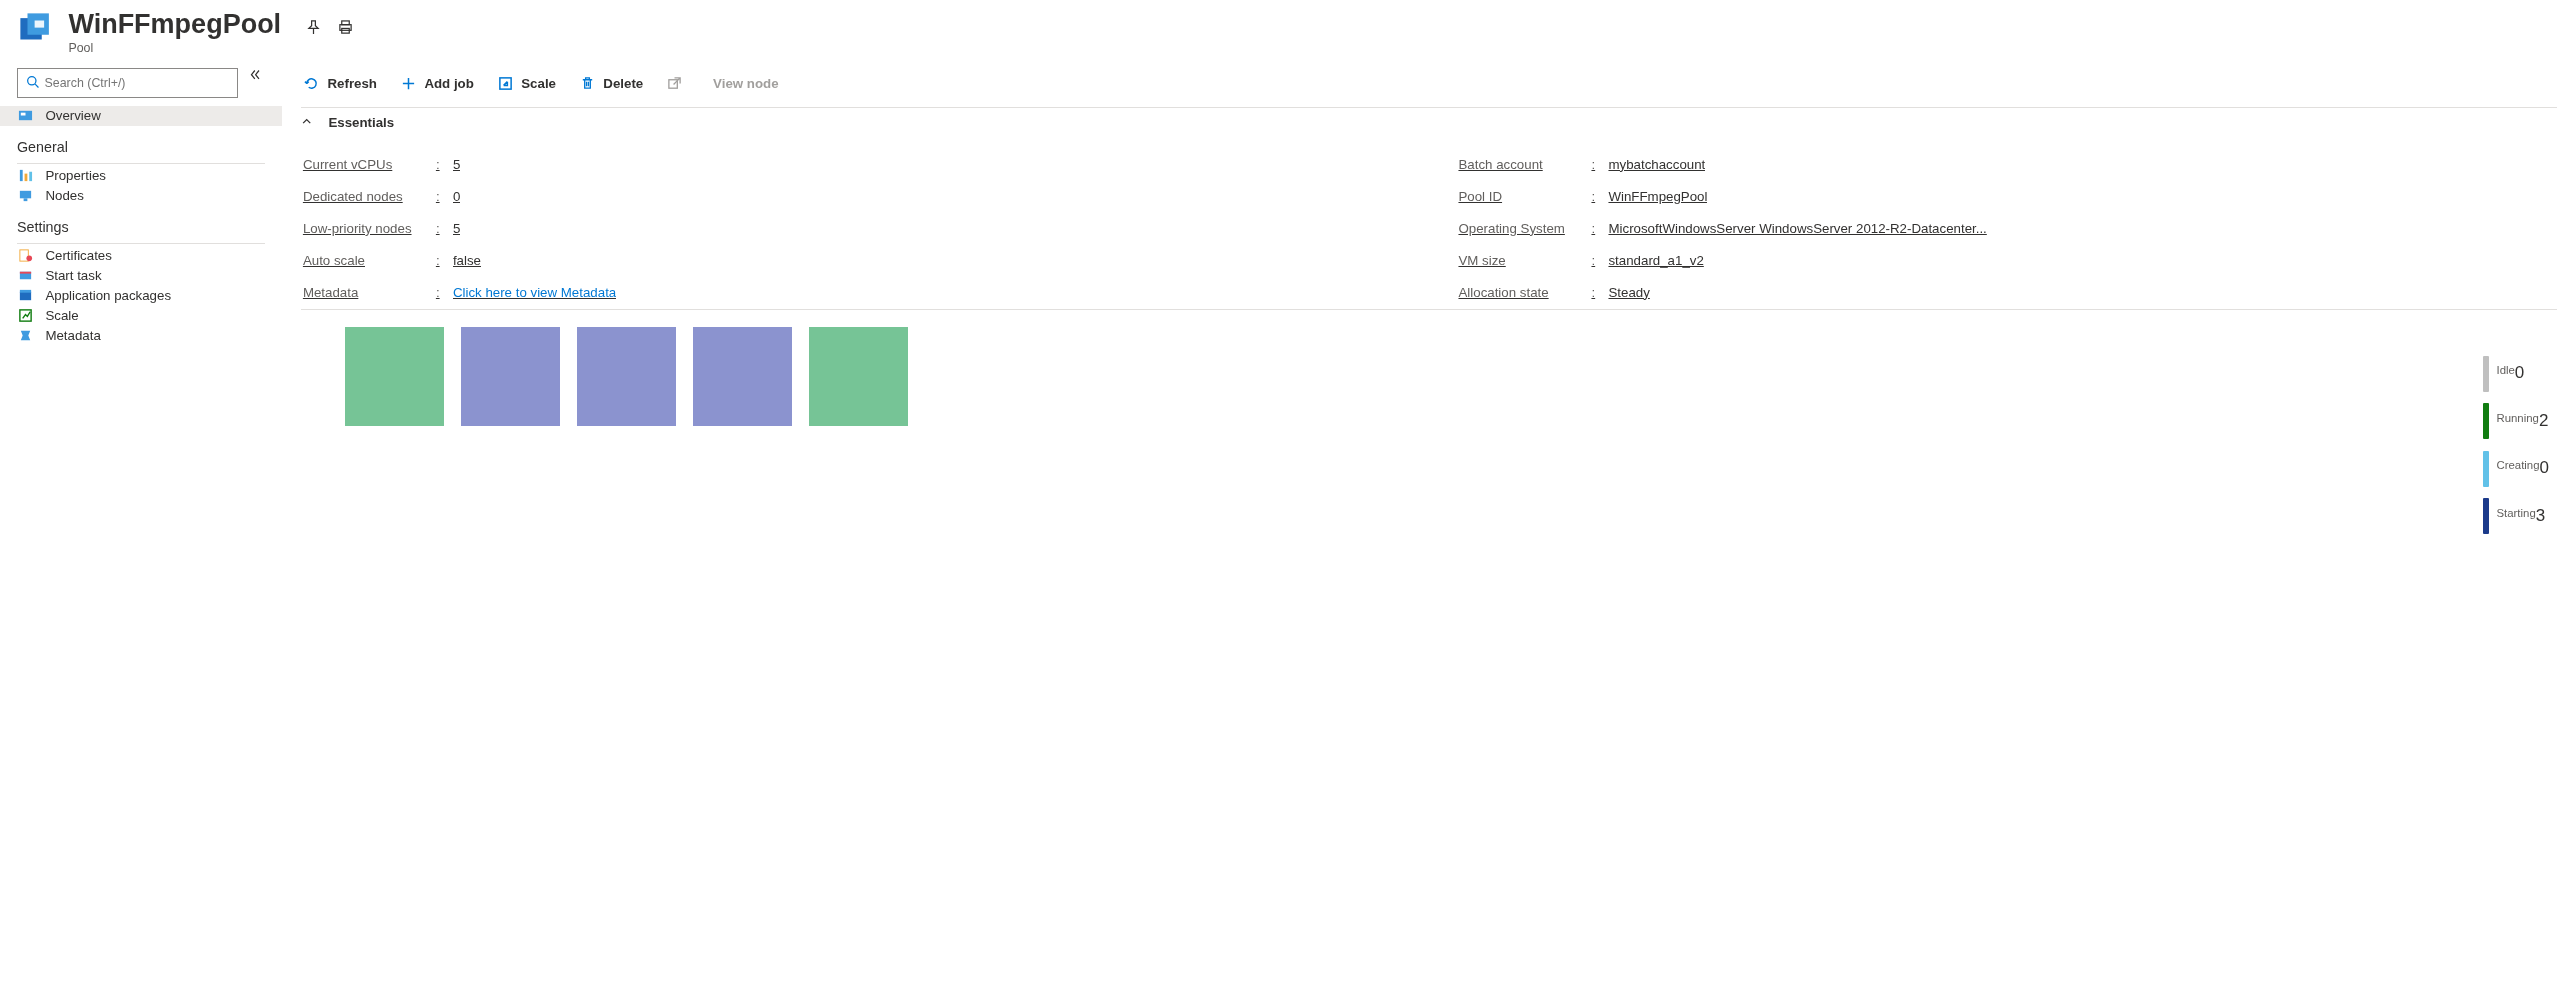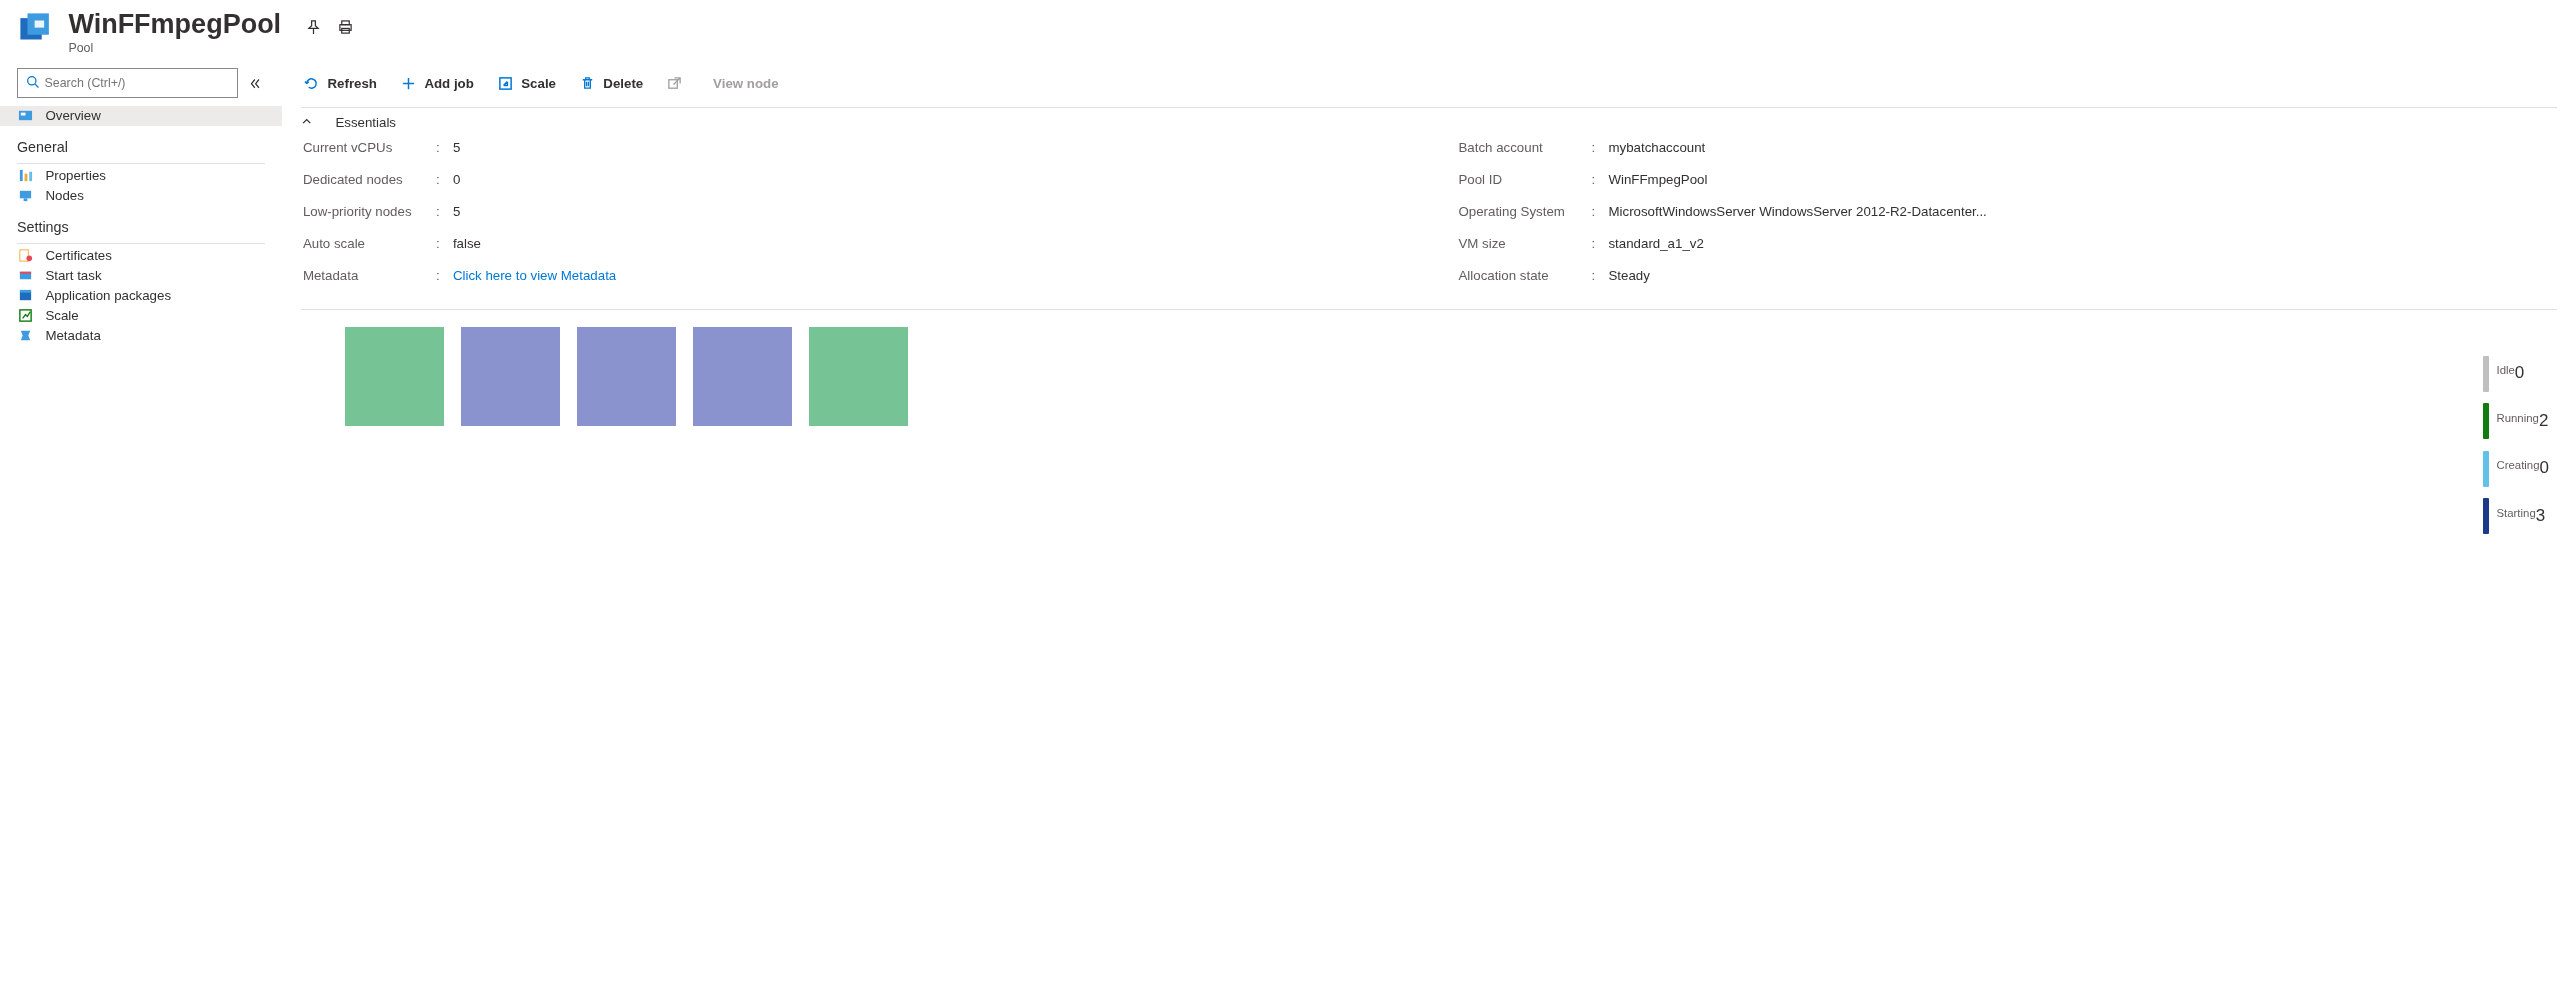--- a/index.html
+++ b/index.html
@@ -42,21 +42,21 @@
 
     
     .body-row { display:flex; flex:1; min-height:0; }
     .sidebar {
       width: 282px;
       padding: 3.8px 0;
       border-right: none;
     }
     .search-wrap {
       padding: 3.8px 17px 7.6px 17px;
-      display:flex; align-items:center; gap:7.6px;
+      display:flex; align-items:flex-start; gap:7.6px;
     }
     .search-box {
       flex:1;
       display:flex; align-items:center;
       border:1px solid #8a8886;
       height:30px;
       padding:0 7.6px;
       gap:5.7px;
     }
     .search-box input {
@@ -106,36 +106,37 @@
       font-size:13.3px;
       padding:3.8px 1.9px;
     }
     .toolbar-btn .tb-icon { width:17px; height:17px; display:flex; align-items:center; justify-content:center; }
     .toolbar-btn.disabled { color:#a19f9d; cursor:default;gap:30px; }
     .toolbar-divider {
       height:1px; background:#e1dfdd; margin-right:19px;
     }
 
     .essentials-head {
-      display:flex; align-items:center; gap:23px;
+      display:flex; align-items:center; gap:16px;
       padding:7.6px 0 5.7px 0;
       cursor:pointer;
-      font-weight:400;
+      font-weight:700;
     }
     .essentials-grid {
       display:flex;
       gap: 38px;
       padding: 3.8px 0 9.5px 1.9px;
     }
     .essentials-col { flex:1; min-width:0; }
     .essentials-row {
       display:flex;
-      align-items:flex-start;
+      align-items:flex-end;
       height:32px;
       font-size:13.3px;
+      text-decoration:underline;
     }
     .elabel { width:133px; color:#605e5c; }
     .ecolon { width:17px; color:#605e5c; }
     .evalue { color:#323130; white-space:nowrap; overflow:hidden; text-overflow:ellipsis; }
     .evalue.link { color:#0078d4; cursor:pointer; }
     .thin-divider { height:1px; background:#e1dfdd; margin-right:19px; }
 
     .section-title {
       font-size:14.3px;
       padding: 13.3px 0 9.5px 1.9px;

